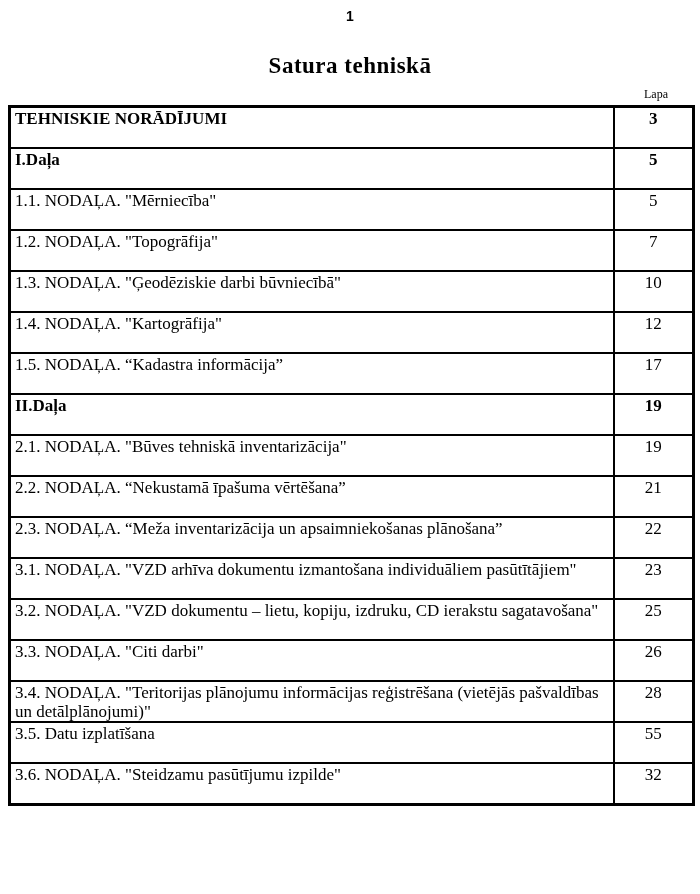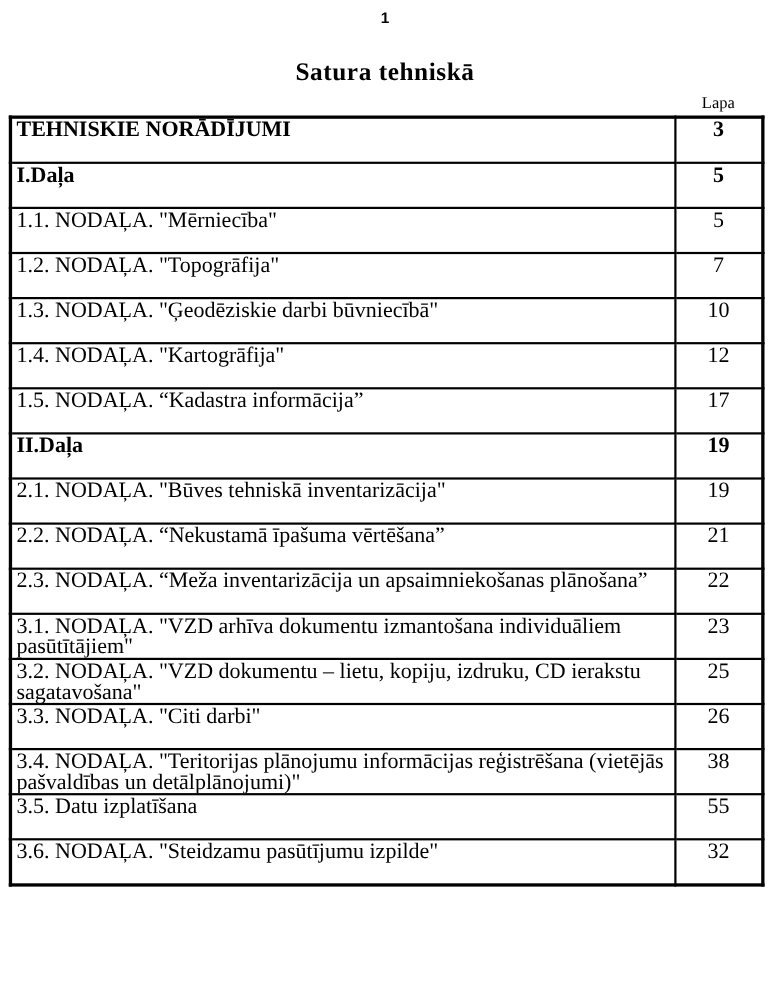--- a/index.html
+++ b/index.html
@@ -30,37 +30,37 @@
     font-weight: bold;
     letter-spacing: 0.5px;
     font-family: "Liberation Serif", serif;
   }
   .col-header {
     width: 684px;
     margin: 7px 0 2px 8px;
     padding-right: 24px;
     box-sizing: border-box;
     text-align: right;
-    font-size: 15px;
+    font-size: 12px;
     line-height: 17px;
   }
   table.toc {
     width: 684px;
     margin-left: 8px;
     border-collapse: collapse;
     table-layout: fixed;
     border: 3px solid #000;
   }
   table.toc col.c-title { width: 604px; }
   table.toc col.c-page  { width: 80px; }
   table.toc td {
     border: 2px solid #000;
     vertical-align: top;
     height: 37px;
-    font-size: 20px;
+    font-size: 17px;
     line-height: 19px;
     overflow: hidden;
   }
   td.toc-title {
     padding: 1px 6px 0 4px;
   }
   td.toc-page {
     text-align: center;
     padding-top: 1px;
   }
@@ -133,21 +133,21 @@
         <tr class="toc-row">
     <td class="toc-title">3.2. NODAĻA. "VZD dokumentu – lietu, kopiju, izdruku, CD ierakstu sagatavošana"</td>
     <td class="toc-page">25</td>
   </tr>
         <tr class="toc-row">
     <td class="toc-title">3.3. NODAĻA. "Citi darbi"</td>
     <td class="toc-page">26</td>
   </tr>
         <tr class="toc-row">
     <td class="toc-title">3.4. NODAĻA. "Teritorijas plānojumu informācijas reģistrēšana (vietējās pašvaldības un detālplānojumi)"</td>
-    <td class="toc-page">38</td>
+    <td class="toc-page">28</td>
   </tr>
         <tr class="toc-row">
     <td class="toc-title">3.5. Datu izplatīšana</td>
     <td class="toc-page">55</td>
   </tr>
         <tr class="toc-row">
     <td class="toc-title">3.6. NODAĻA. "Steidzamu pasūtījumu izpilde"</td>
     <td class="toc-page">32</td>
   </tr>
       </tbody>

